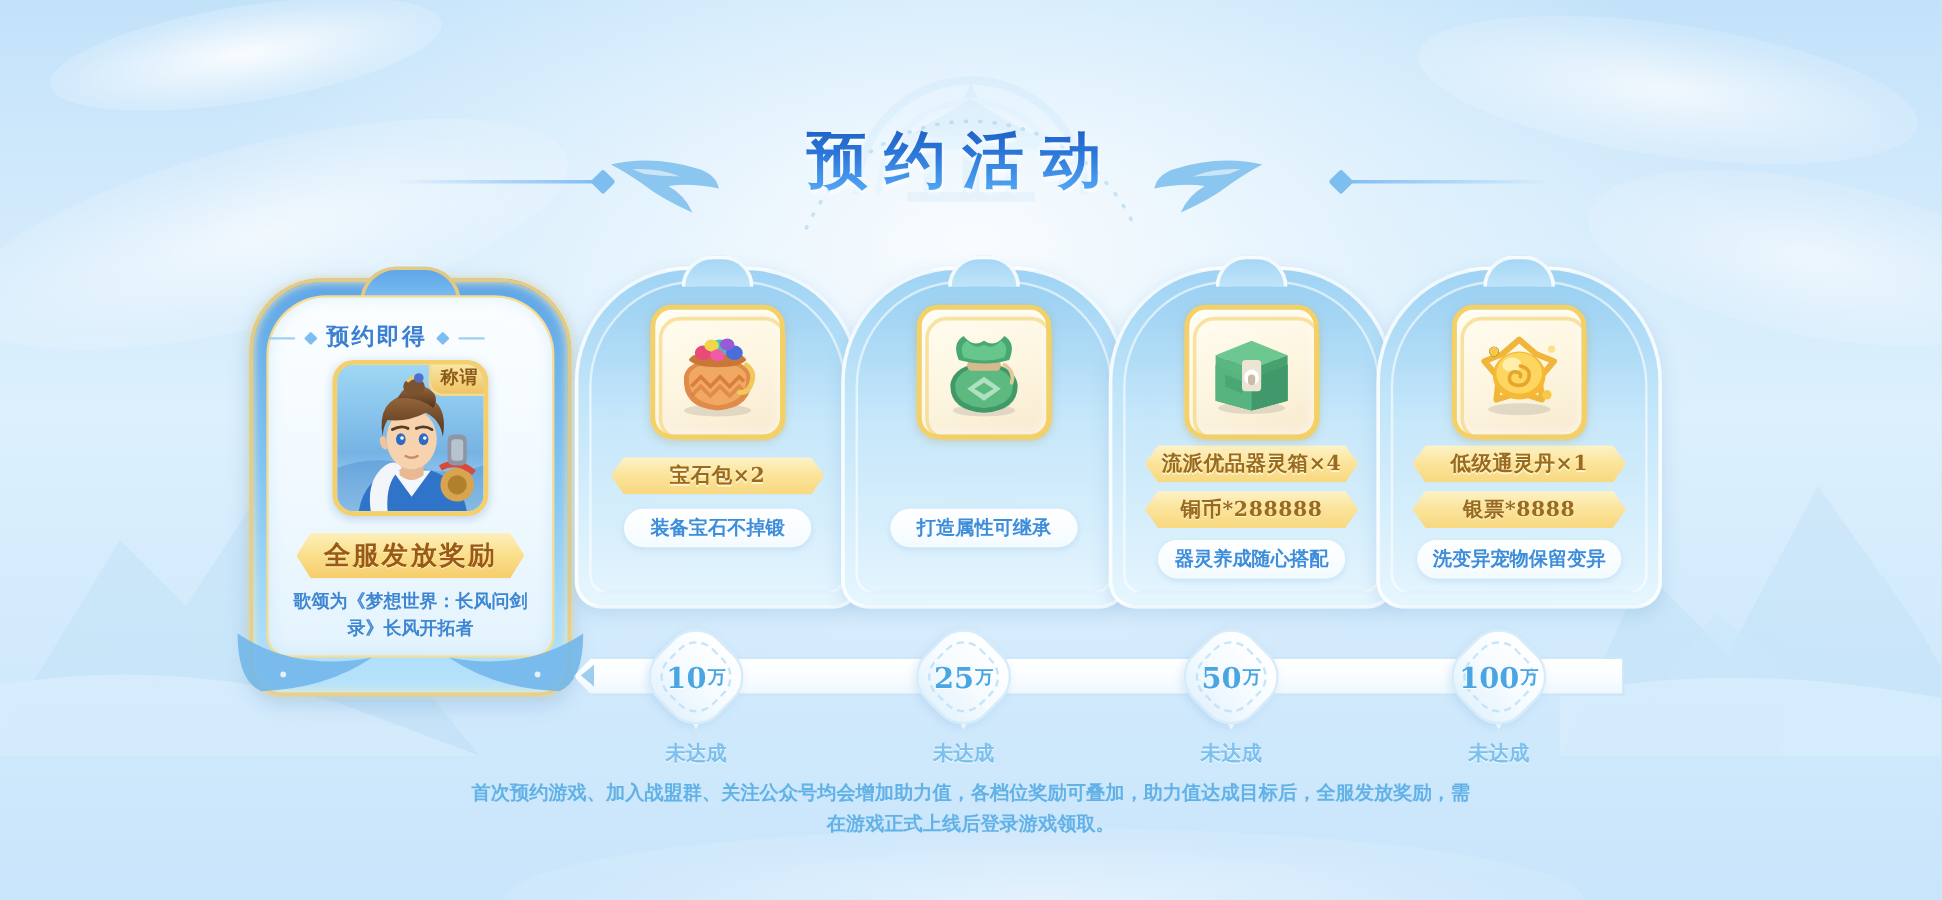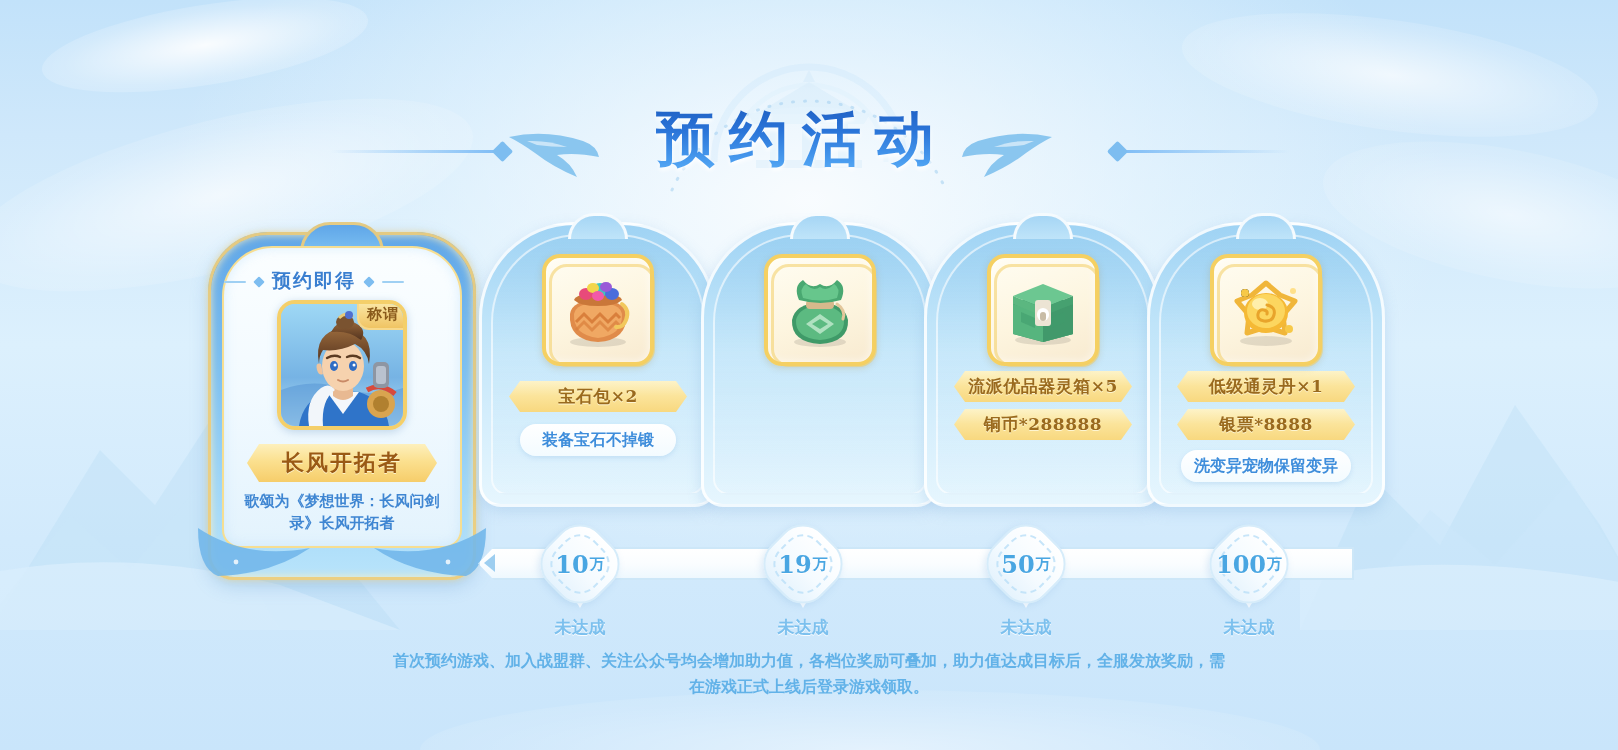--- a/index.html
+++ b/index.html
@@ -45,21 +45,21 @@
   .gate{
     position:absolute; left:50%; top:22px; transform:translateX(-50%);
     width:250px; height:140px; opacity:.45;
   }
   .arc-dots{
     position:absolute; left:50%; top:20px; transform:translateX(-50%);
     width:330px; height:160px; opacity:.6;
   }
   .title-text{
     position:absolute; left:50%; top:80px; transform:translateX(-50%);
-    font-size:59px; font-weight:bold; letter-spacing:14px;
+    font-size:51px; font-weight:bold; letter-spacing:14px;
     white-space:nowrap;
     background:linear-gradient(180deg,#1d5bbe 0%, #2a74d8 38%, #4b9ef0 78%, #6cb8f7 100%);
     -webkit-background-clip:text; background-clip:text; color:transparent;
     -webkit-text-fill-color:transparent;
     font-family:Liberation Sans, sans-serif;
     filter:drop-shadow(0 3px 2px rgba(255,255,255,.9));
     padding-right:14px;
   }
   .wing{ position:absolute; top:105px; }
   .wing.left{ left:505px; }
@@ -417,21 +417,21 @@
 
           <circle cx="100" cy="100" r="14" fill="#d9a44f"></circle>
           <circle cx="100" cy="100" r="8" fill="#b1802f"></circle>
           <path d="M86 86 q14 -8 28 4" stroke="#d84a3c" stroke-width="5" fill="none"></path>
           <rect x="92" y="58" width="16" height="26" rx="5" fill="#8e96a3"></rect>
           <rect x="95" y="62" width="10" height="18" rx="3" fill="#b9c2cf"></rect>
         </svg>
         <div class="badge-chengwei">称谓</div>
       </div>
 
-      <div class="gold-banner">长风开拓者</div>
+      <div class="gold-banner">全服发放奖励</div>
       <div class="tc-desc">歌颂为《梦想世界：长风问剑录》长风开拓者</div>
     </div>
 
     <div class="tc-ribbon">
       <svg width="300" height="66" viewBox="0 0 300 66">
         <path d="M6 10 Q54 42 118 30 Q80 56 26 58 Q6 50 6 10 Z" fill="#72b7ea" opacity=".9"></path>
         <path d="M294 10 Q246 42 182 30 Q220 56 274 58 Q294 50 294 10 Z" fill="#72b7ea" opacity=".9"></path>
         <circle cx="44" cy="44" r="2.4" fill="#ffffff" opacity=".8"></circle>
         <circle cx="256" cy="44" r="2.4" fill="#ffffff" opacity=".8"></circle>
       </svg>
@@ -473,20 +473,21 @@
           <path d="M13 50 Q12 72 41 74 Q70 72 69 50 Q66 34 41 32 Q16 34 13 50 Z" fill="#3f9a68"></path>
           <path d="M17 50 Q16 68 41 70 Q66 68 65 50 Q62 37 41 35 Q20 37 17 50 Z" fill="#5cba81"></path>
           <rect x="27" y="30" width="28" height="9" rx="4" fill="#d6b98c"></rect>
           <path d="M20 30 Q14 16 24 10 Q32 20 41 14 Q50 20 58 10 Q68 16 62 30 Q42 36 20 30 Z" fill="#49a871"></path>
           <path d="M24 28 Q20 18 27 14 Q34 22 41 17 Q48 22 55 14 Q62 18 58 28 Q42 33 24 28 Z" fill="#67c68c"></path>
           <path d="M41 44 l14 10 -14 10 -14 -10 z" fill="#b8e6c7" opacity=".9"></path>
           <path d="M41 49 l8 5 -8 5 -8 -5 z" fill="#5cba81"></path>
           <path d="M58 34 q9 6 6 15" stroke="#e3c79b" stroke-width="3" fill="none" stroke-linecap="round"></path>
         </svg>
       </div>
+      <div class="white-pill">打造属性可继承</div>
     </div>
 
     <div class="card two-pill" style="left:924px;">
       <div class="card-shell"></div>
       <div class="card-notch"></div>
       <div class="item-frame">
         <svg width="84" height="76" viewBox="0 0 84 76">
           <ellipse cx="42" cy="68" rx="28" ry="5" fill="#000" opacity=".1"></ellipse>
           <path d="M12 32 L42 20 L72 32 L72 62 L42 70 L12 62 Z" fill="#3e9467"></path>
           <path d="M12 32 L42 42 L72 32 L72 62 L42 70 L12 62 Z" fill="#56b57e"></path>
@@ -494,22 +495,23 @@
           <path d="M12 24 L42 12 L72 24 L42 36 Z" fill="#6cc791"></path>
           <path d="M12 24 L42 36 L42 44 L12 32 Z" fill="#5bb780"></path>
           <path d="M42 36 L72 24 L72 32 L42 44 Z" fill="#46a170"></path>
           <rect x="34" y="28" width="16" height="26" rx="3" fill="#ece4d4"></rect>
           <rect x="36" y="36" width="12" height="13" rx="6" fill="#ffffff"></rect>
           <rect x="39" y="40" width="6" height="9" rx="3" fill="#c8bca6"></rect>
           <path d="M20 40 L34 46 L34 56 L20 50 Z" fill="#3f9a6c" opacity=".55"></path>
           <path d="M64 40 L50 46 L50 56 L64 50 Z" fill="#3f9a6c" opacity=".55"></path>
         </svg>
       </div>
-      <div class="gold-pill p0">流派优品器灵箱×5</div>
+      <div class="gold-pill p0">流派优品器灵箱×4</div>
       <div class="gold-pill p1">铜币*288888</div>
+      <div class="white-pill">器灵养成随心搭配</div>
     </div>
 
     <div class="card two-pill" style="left:1147px;">
       <div class="card-shell"></div>
       <div class="card-notch"></div>
       <div class="item-frame">
         <svg width="86" height="78" viewBox="0 0 86 78">
           <ellipse cx="43" cy="70" rx="26" ry="5" fill="#000" opacity=".1"></ellipse>
           <path d="M43 12 L57 24 L72 30 L60 44 L62 62 L43 56 L24 62 L26 44 L14 30 L29 24 Z" fill="none" stroke="#f0b63a" stroke-width="5" stroke-linejoin="round"></path>
           <ellipse cx="43" cy="42" rx="22" ry="20" fill="#f5b935"></ellipse>
@@ -539,21 +541,21 @@
         <span>10</span>
           <em>万</em>
       </div>
       <div class="node-status">未达成</div>
     </div>
 
     <div class="node" style="left:803px;">
       <div class="node-tail"></div>
       <div class="quatre"></div>
       <div class="node-lbl">
-        <span>19</span>
+        <span>25</span>
           <em>万</em>
       </div>
       <div class="node-status">未达成</div>
     </div>
 
     <div class="node" style="left:1026px;">
       <div class="node-tail"></div>
       <div class="quatre"></div>
       <div class="node-lbl">
         <span>50</span>

